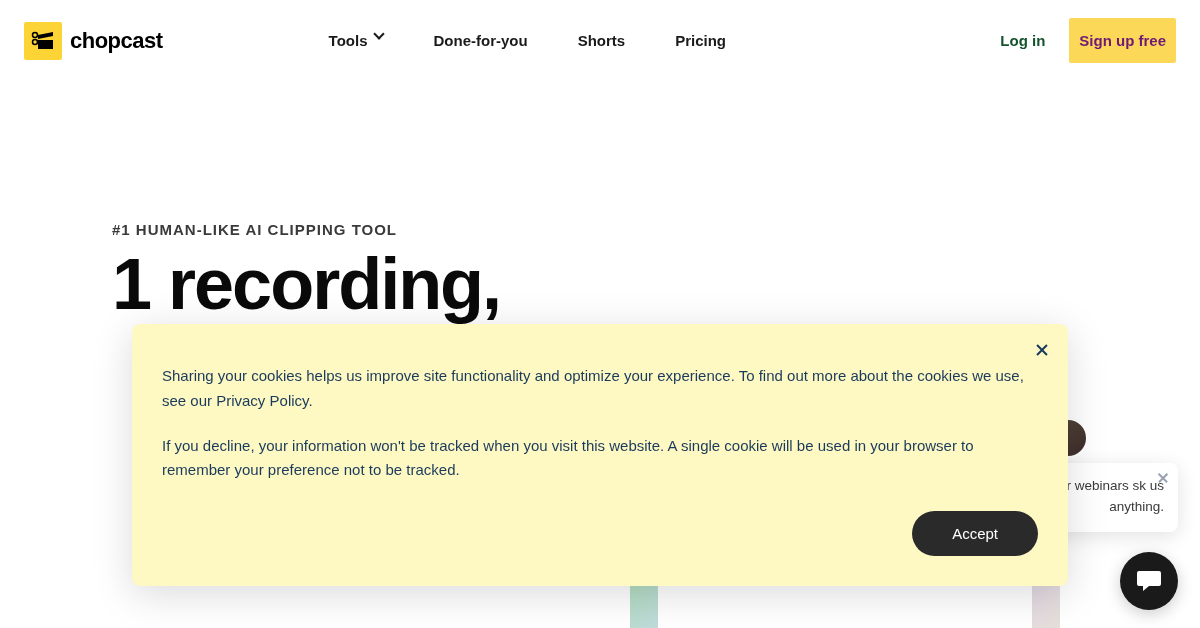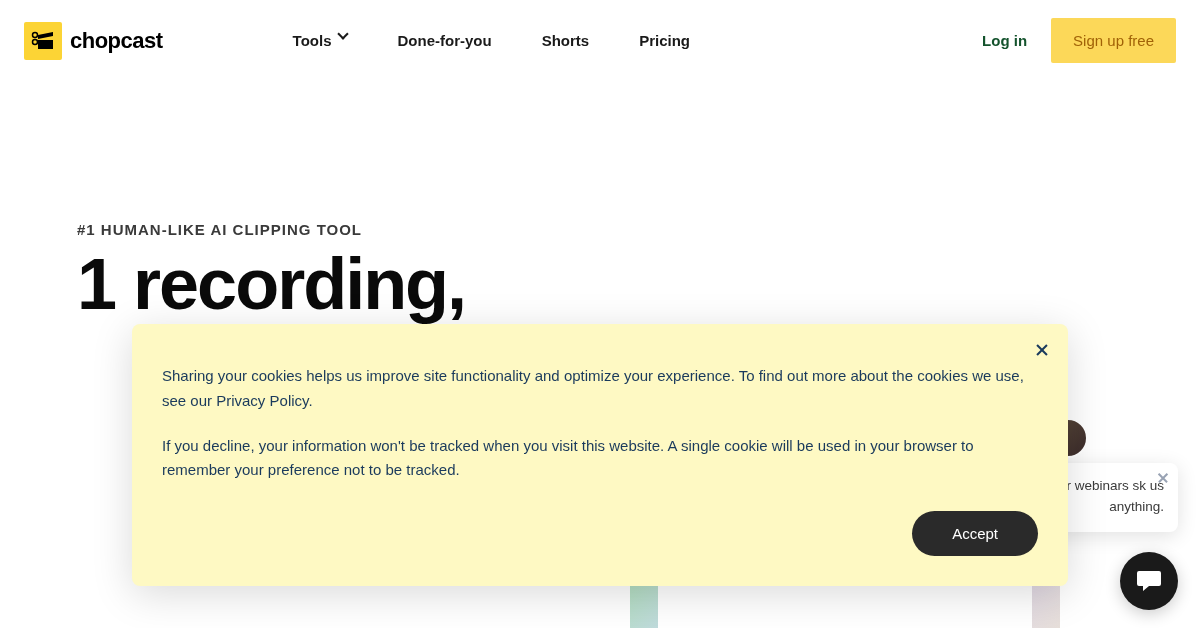--- a/index.html
+++ b/index.html
@@ -13,20 +13,21 @@
       width: 1200px;
       height: 628px;
       overflow: hidden;
       position: relative;
     }
     .header {
       display: flex;
       align-items: center;
       padding: 18px 24px;
       background: #ffffff;
+      gap: 36px;
     }
     .logo {
       display: flex;
       align-items: center;
       gap: 8px;
     }
     .logo-icon {
       width: 38px;
       height: 38px;
       background: #fcd435;
@@ -72,29 +73,29 @@
     }
     .login-link {
       font-size: 15px;
       font-weight: 600;
       color: #14532d;
       cursor: pointer;
     }
     .signup-btn {
       background: #fcd859;
       border: none;
-      padding: 14px 22px;
-      font-size: 15px;
-      font-weight: 400;
-      color: #a16207;
+      padding: 14px 10px;
+      font-size: 15px;
+      font-weight: 700;
+      color: #701a75;
       cursor: pointer;
       border-radius: 2px;
     }
     .hero {
-      padding: 140px 77px 0;
+      padding: 140px 112px 0;
       position: relative;
     }
     .eyebrow {
       font-size: 15px;
       font-weight: 700;
       letter-spacing: 1px;
       color: #3a3a3a;
       margin-bottom: 10px;
     }
     .headline {

